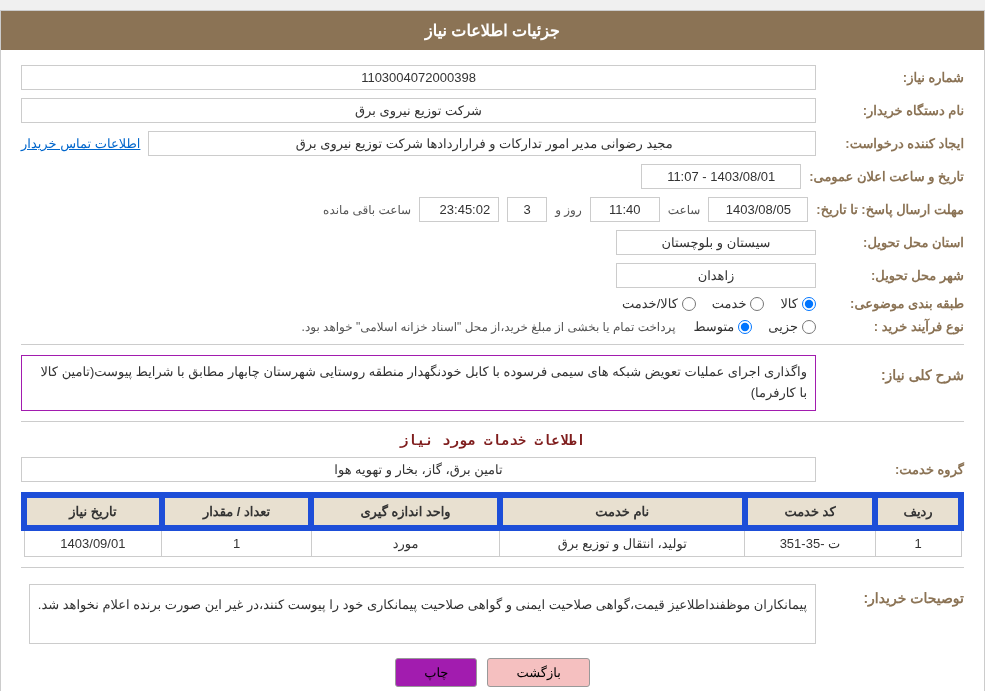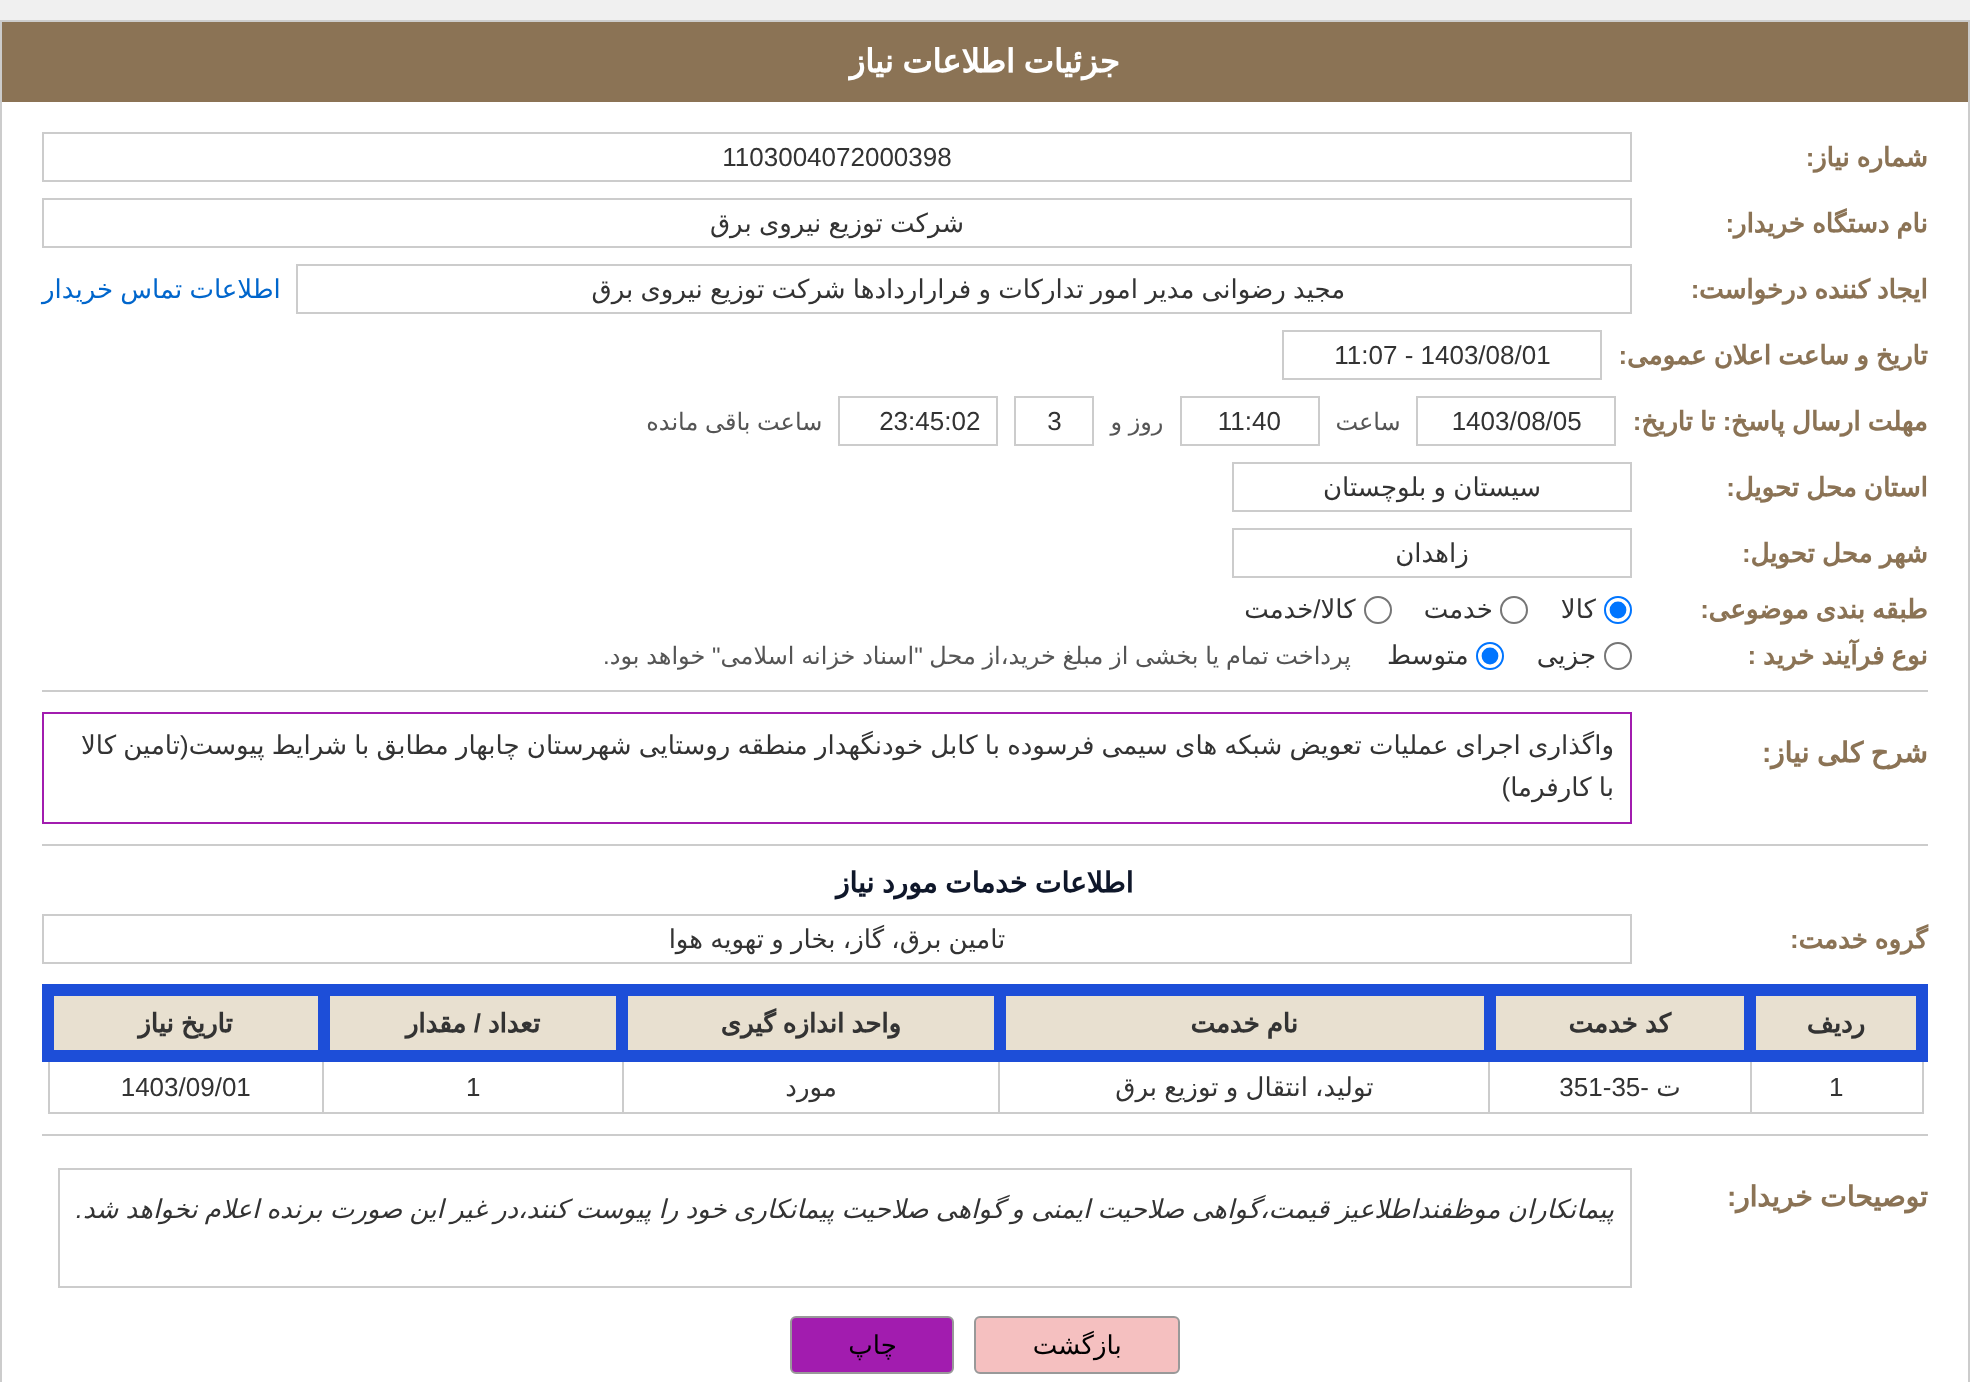--- a/index.html
+++ b/index.html
@@ -52,20 +52,21 @@
       min-width: 200px;
     }
     .input-md {
       width: 160px;
     }
     .input-sm {
       width: 100px;
     }
     .link-blue {
       color: #0066cc;
+      text-decoration: underline;
       cursor: pointer;
     }
     .small-label {
       font-size: 12px;
       color: #555;
       white-space: nowrap;
     }
     .radio-group {
       display: flex;
       gap: 16px;
@@ -135,21 +136,20 @@
       background: #fafafa;
     }
     .notes-box {
       border: 1px solid #ccc;
       padding: 8px;
       margin-top: 6px;
       min-height: 60px;
       text-align: right;
       line-height: 1.8;
       font-size: 13px;
-      font-style: italic;
     }
     .footer-buttons {
       display: flex;
       justify-content: center;
       gap: 10px;
       margin: 14px 0 8px 0;
     }
     .btn {
       padding: 6px 28px;
       font-size: 13px;
@@ -252,21 +252,21 @@
     <hr class="separator">
 
     <div class="section-row">
       <span class="section-title">شرح کلی نیاز:</span>
       <div class="text-area-field" style="min-height:55px;">واگذاری اجرای عملیات تعویض شبکه های سیمی فرسوده با کابل خودنگهدار منطقه روستایی شهرستان چابهار مطابق با شرایط پیوست(تامین کالا با کارفرما)</div>
     </div>
 
     <hr class="separator">
 
     <div class="form-row" style="justify-content:center;">
-      <strong style="font-size:14px;color:#0f172a;">اطلاعات خدمات مورد نیاز</strong>
+      <strong style="font-size:14px;color:#7f1d1d;font-family:Liberation Mono, monospace;">اطلاعات خدمات مورد نیاز</strong>
     </div>
 
     <div class="form-row">
       <span class="label">گروه خدمت:</span>
       <div class="input-field" style="flex:1;">تامین برق، گاز، بخار و تهویه هوا</div>
     </div>
 
     <div class="table-section">
       <table class="data-table">
         <thead>

